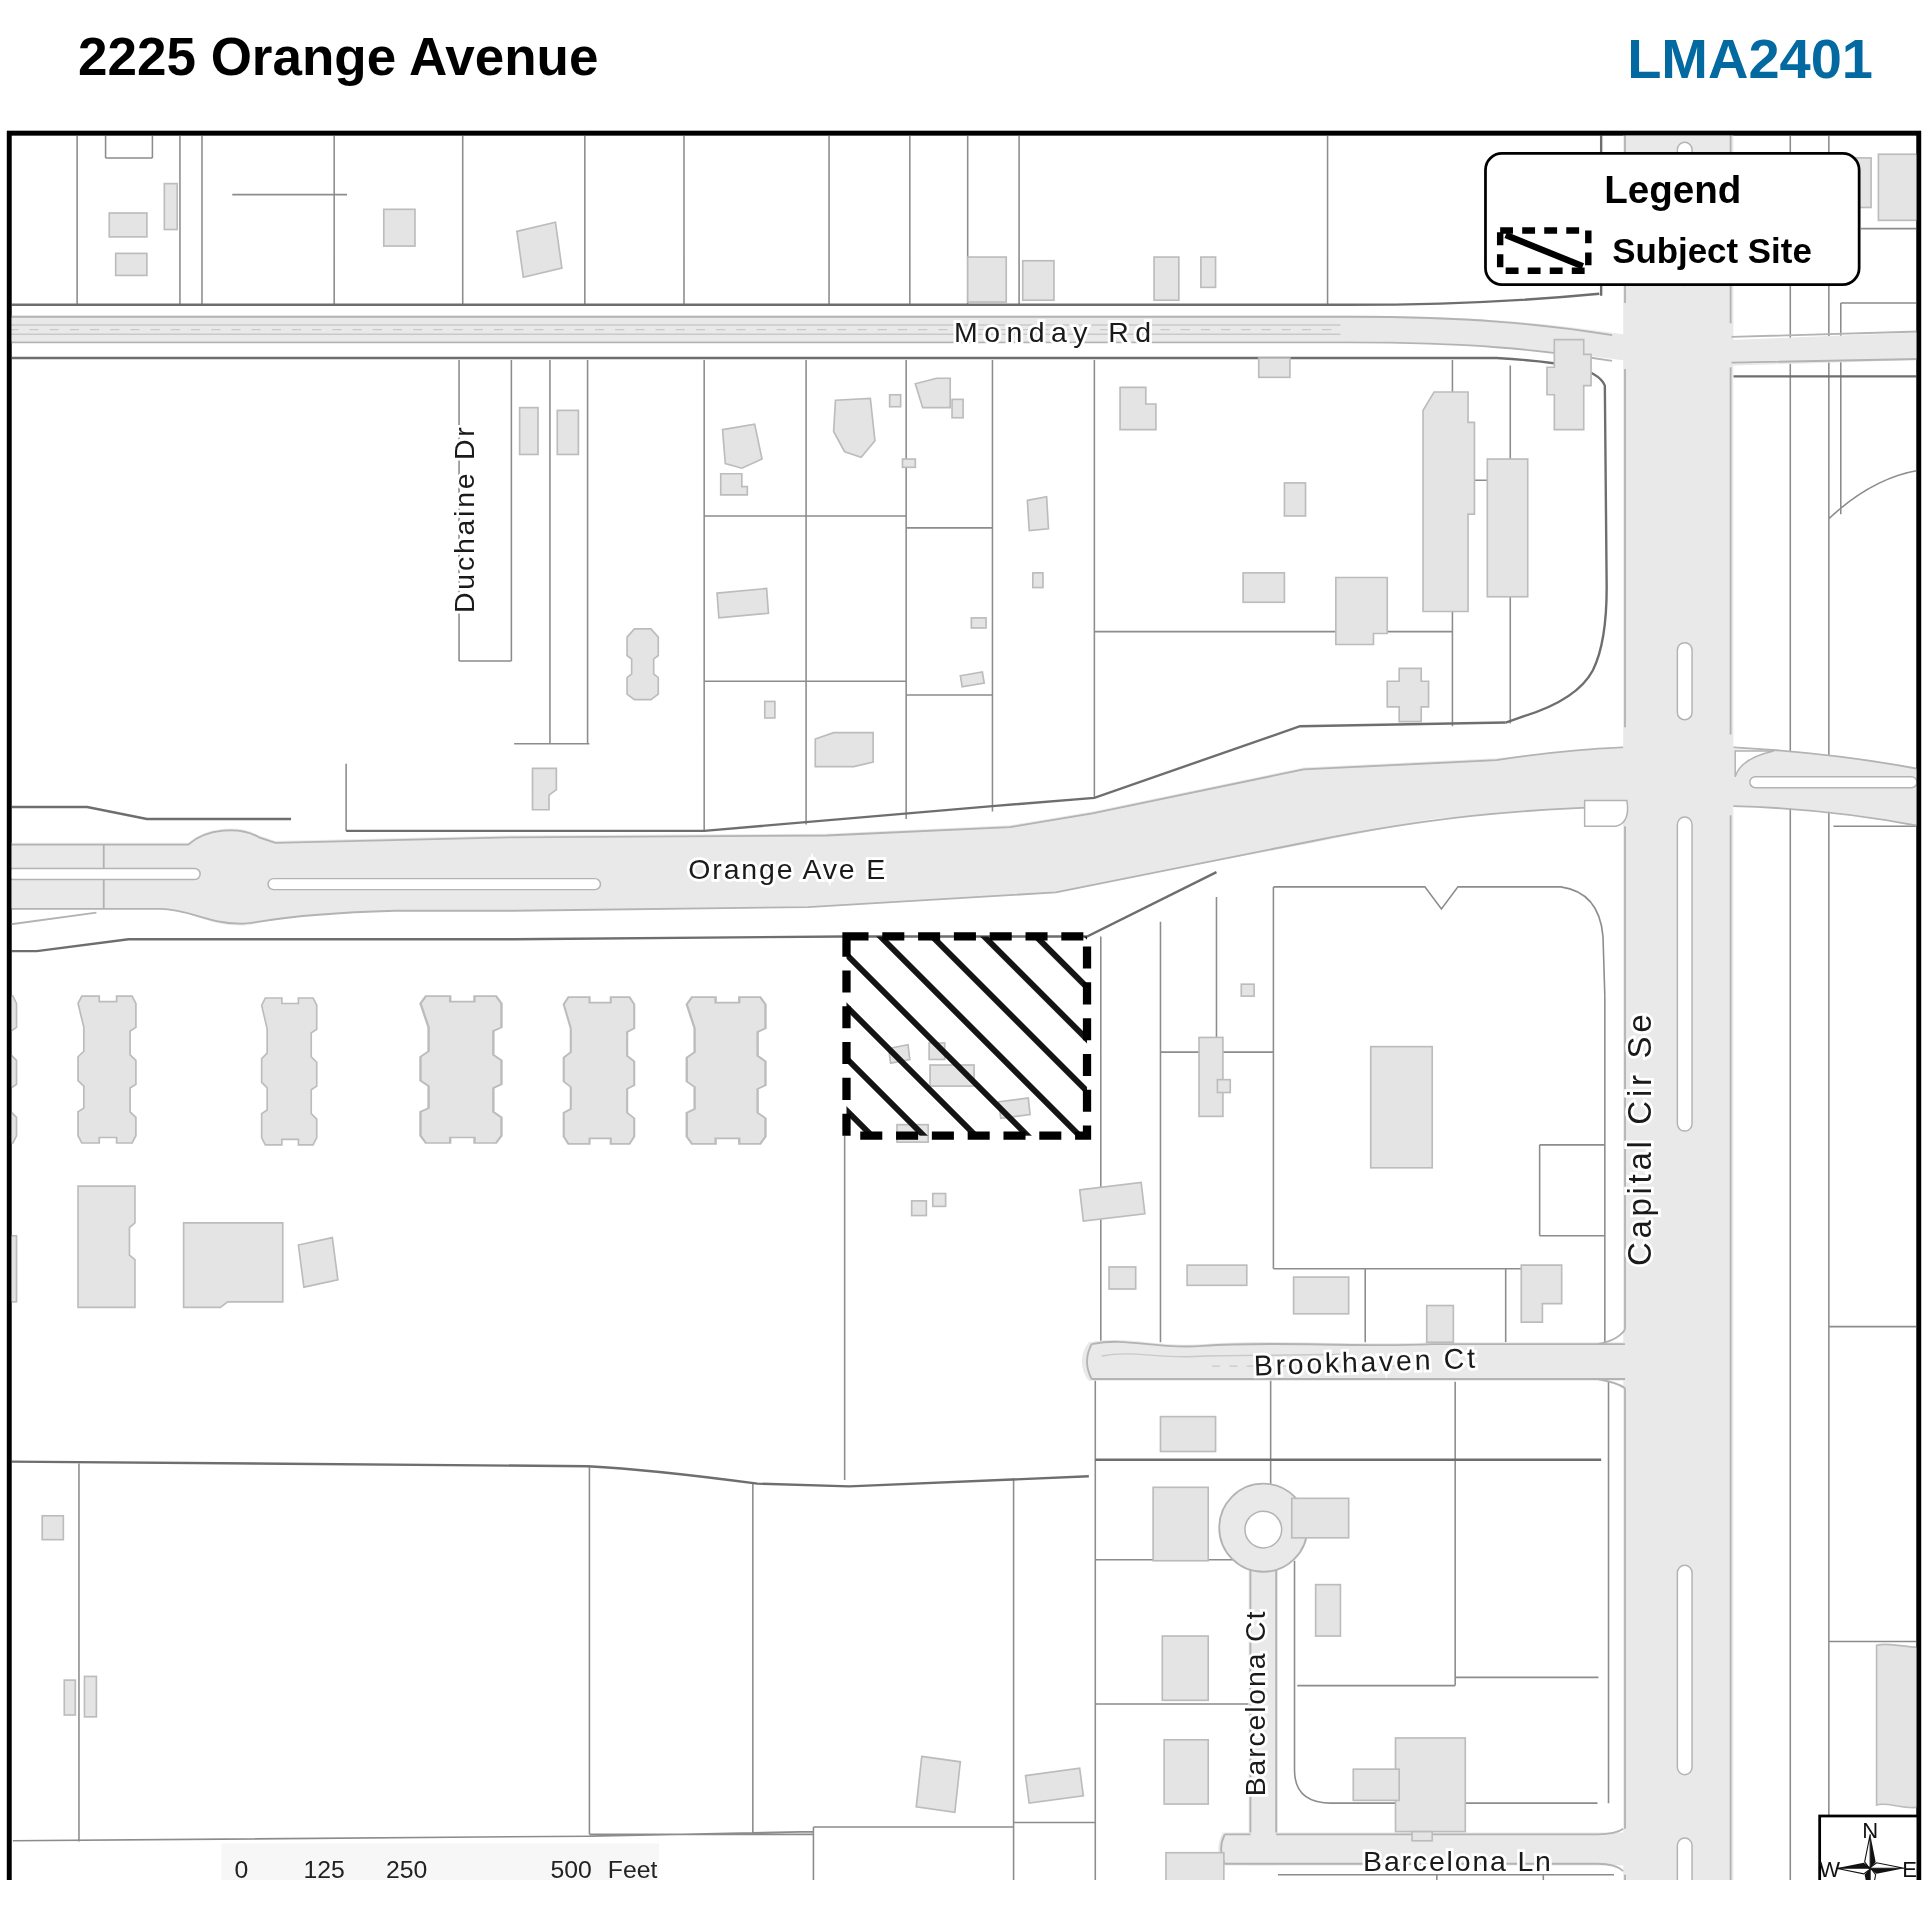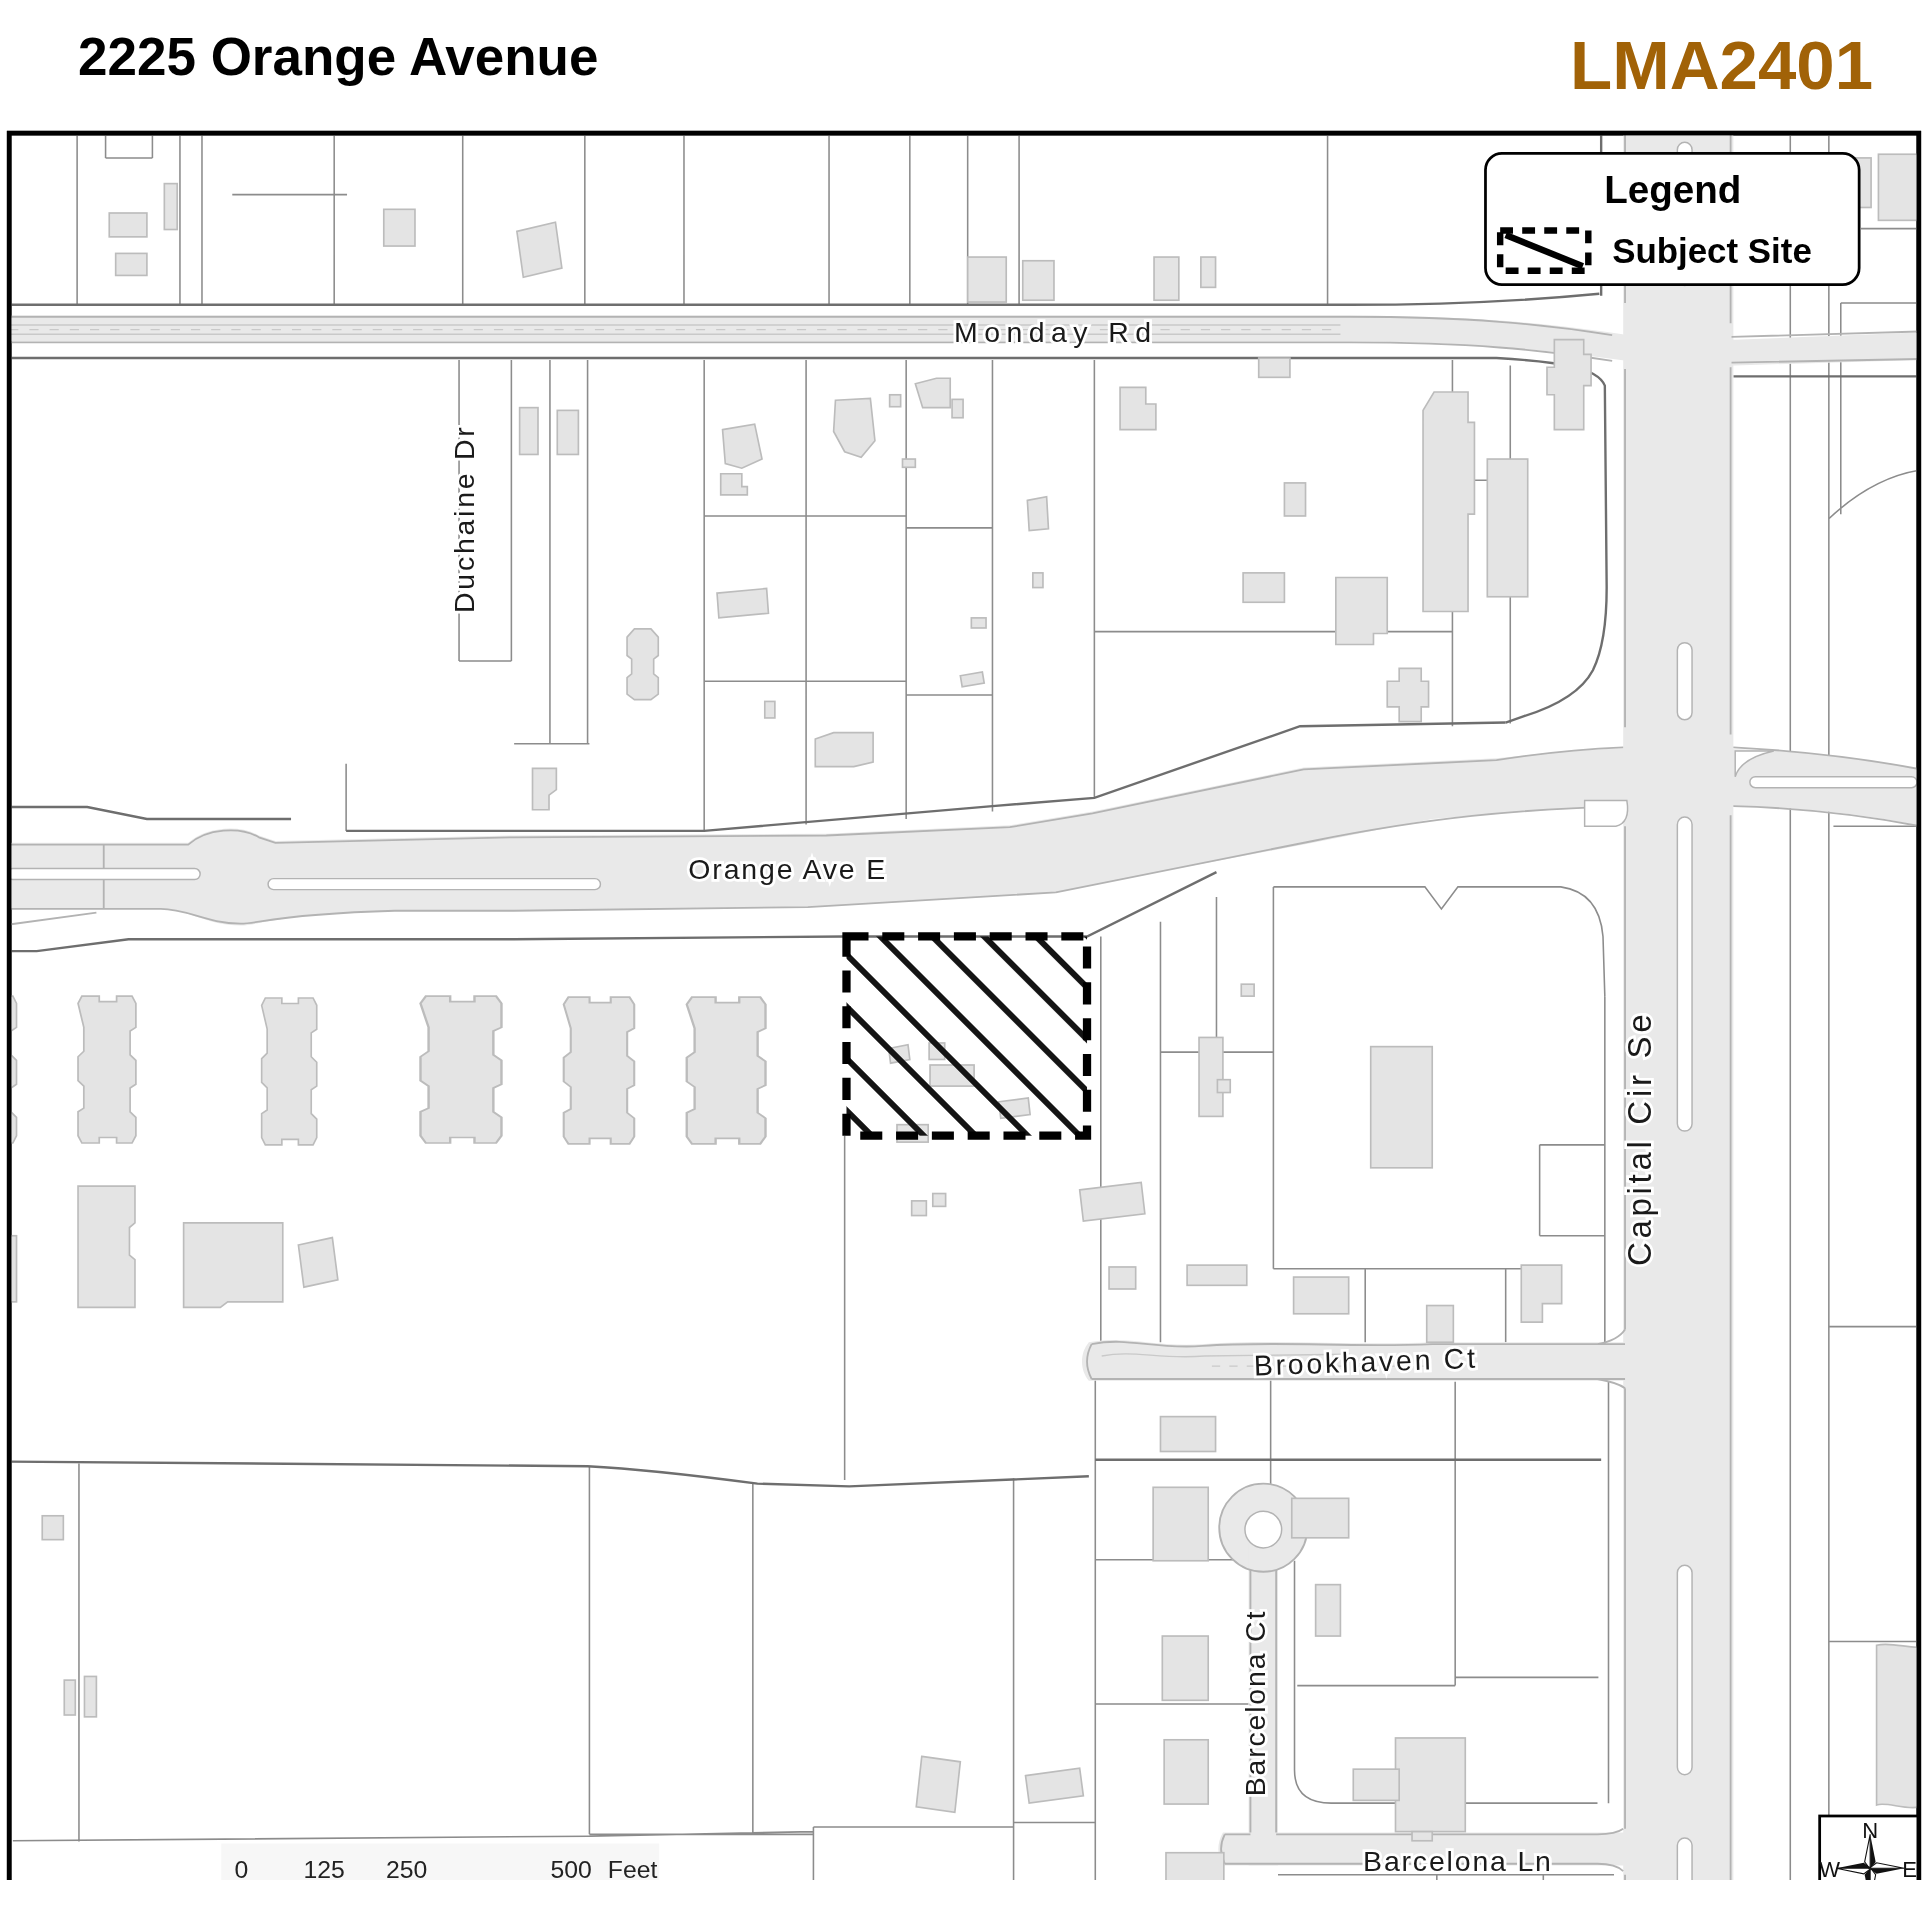--- a/index.html
+++ b/index.html
@@ -1,18 +1,18 @@
 <!DOCTYPE html>
 <html style="font-size:14.7px"><head>
 <meta charset="utf-8">
 <style>
   html,body{margin:0;padding:0;background:#fff;}
   .page{position:relative;width:1928px;height:1880px;background:#fff;font-family:"Liberation Sans",sans-serif;overflow:hidden;}
   .hdr-title{position:absolute;left:78px;top:26px;font-size:53px;font-weight:bold;color:#000;letter-spacing:0px;}
-  .hdr-case{position:absolute;right:55px;top:26px;font-size:69px;font-weight:bold;color:#a16207;}
+  .hdr-case{position:absolute;right:55px;top:26px;font-size:56px;font-weight:bold;color:#0369a1;}
   svg{position:absolute;left:0;top:0;}
   .lbl{font-family:"Liberation Sans",sans-serif;fill:#1a1a1a;stroke:#ffffff;stroke-width:6px;paint-order:stroke;font-size:31px;}
   .lbl-big{font-size:36px;}
   .pl{stroke:#8c8c8c;stroke-width:1.7;fill:none;}
   .pld{stroke:#6e6e6e;stroke-width:2.6;fill:none;}
   .rf{fill:#e9e9e9;stroke:none;}
   .re{stroke:#b3b3b3;stroke-width:2;fill:none;}
   .ri{stroke:#c9c9c9;stroke-width:1.5;fill:none;}
   .slit{fill:#ffffff;stroke:#b3b3b3;stroke-width:1.6;}
   .b{fill:#e4e4e4;stroke:#bcbcbc;stroke-width:1.8;}

